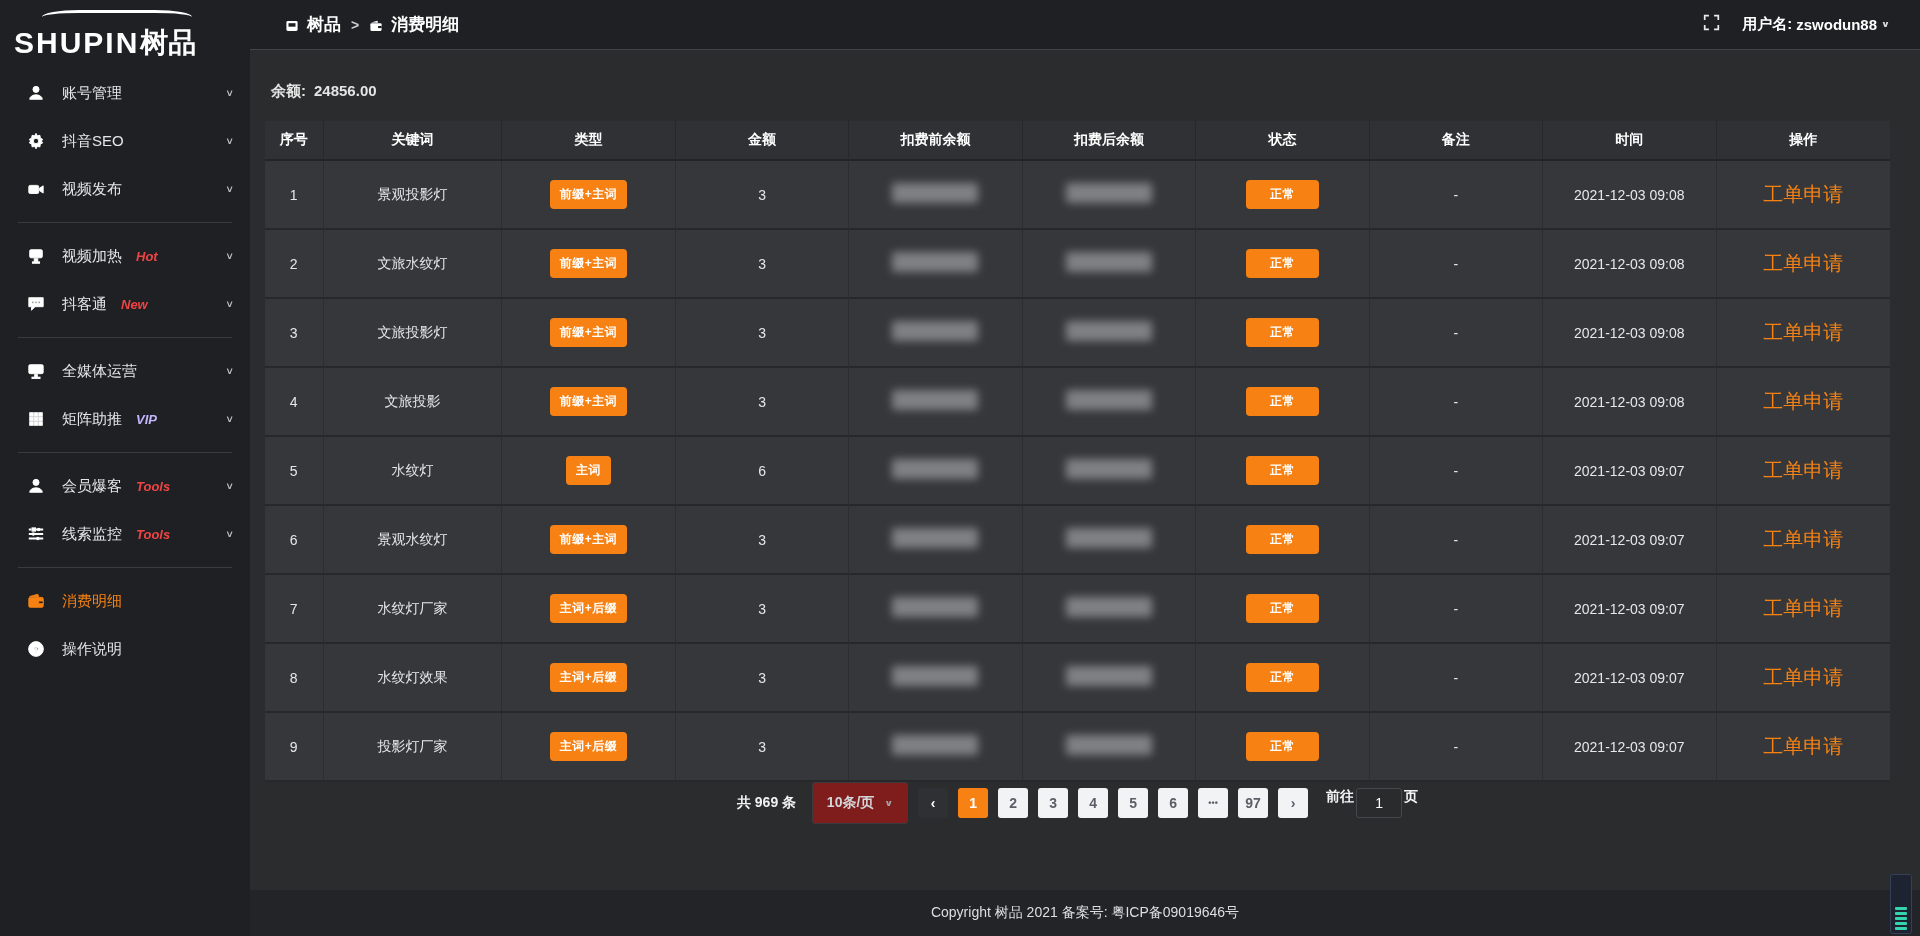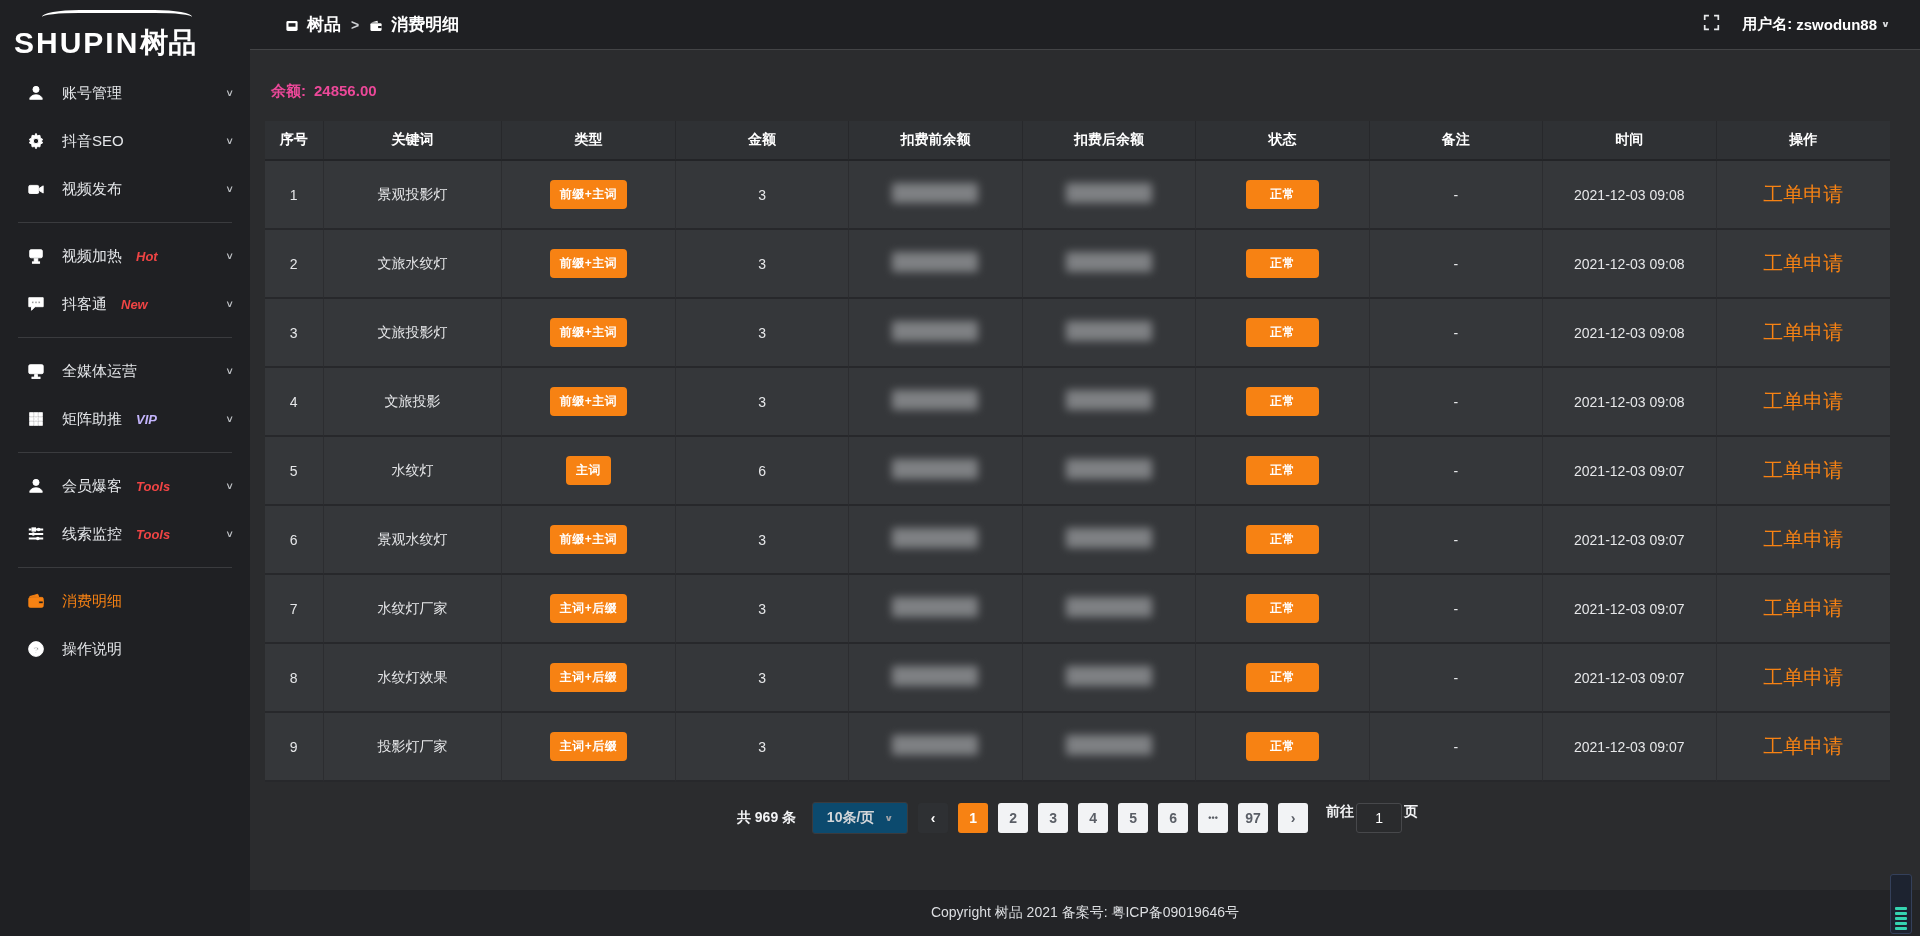--- a/index.html
+++ b/index.html
@@ -33,42 +33,42 @@
   .crumb-ico { width:14px; height:14px; display:inline-block; }
   .crumb-ico svg { width:14px; height:14px; fill:#fff; }
   .crumb-sep { color:#cfd2d6; font-size:14px; font-weight:bold; margin:0 2px; }
   .topbar-right { margin-left:auto; display:flex; align-items:center; gap:22px; }
   .fs-icon svg { width:17px; height:17px; stroke:#e8eaec; fill:none; stroke-width:2; }
   .user-wrap { display:flex; align-items:center; gap:4px; font-size:15px; font-weight:bold; color:#fff; cursor:pointer; }
   .user-caret { font-size:11px; color:#d7d9dc; transform:scaleY(.8); }
 
   
   .content { flex:1; padding:24px 30px 0 15px; }
-  .balance { font-size:15px; font-weight:bold; color:#ec4899; margin:8px 0 20px 6px; }
+  .balance { font-size:15px; font-weight:bold; color:#e5e5e5; margin:8px 0 20px 6px; }
   .balance .bal-val { margin-left:8px; }
 
   table.grid { width:100%; border-collapse:separate; border-spacing:0; table-layout:fixed; }
   .grid th { background:#2f3134; color:#fff; font-size:14px; font-weight:600; height:40px; text-align:center;
     border-right:1px solid #27282b; border-bottom:2px solid #232427; }
   .grid td { background:#35373a; color:#e6e7e9; font-size:14px; height:69px; text-align:center;
     border-right:1px solid #2c2d30; border-bottom:2px solid #27282b; }
   .grid th:last-child, .grid td:last-child { border-right:none; }
   .col-no { width:3.6%; } .col-kw { width:11%; } .col-rest { width:10.67%; }
   .badge { display:inline-block; background:#f78213; color:#fff; font-size:12px; font-weight:bold;
     padding:6px 10px; border-radius:4px; letter-spacing:.5px; }
   .badge.status { padding:6px 24px; }
   .blurred { display:inline-block; width:86px; height:20px; background:#97999c; border-radius:2px;
     filter:blur(4px); opacity:.75; }
   .op-link { color:#f78213; cursor:pointer; font-size:20px; }
   .time-cell { font-size:15px; }
 
   
-  .pager { display:flex; align-items:center; justify-content:center; gap:10px; margin-top:20px; font-size:14px; color:#f2f3f5; }
+  .pager { display:flex; align-items:center; justify-content:center; gap:10px; font-size:14px; color:#f2f3f5; }
   .pg-total { font-weight:bold; margin-right:6px; }
-  .pg-size { background:#0c4a6e; border:1px solid #3a3b3e; color:#d4d6d9; height:32px; min-width:96px;
+  .pg-size { background:#7f1d1d; border:1px solid #3a3b3e; color:#d4d6d9; height:42px; min-width:96px;
     border-radius:3px; display:inline-flex; align-items:center; justify-content:center; gap:10px; padding:0 10px; cursor:pointer; font-weight:bold; }
   .pg-size .sel-caret { font-size:11px; color:#9ea1a6; transform:scaleY(.8); }
   .pg-btn { min-width:30px; height:30px; border-radius:3px; display:inline-flex; align-items:center; justify-content:center;
     font-size:14px; font-weight:bold; cursor:pointer; padding:0 4px; }
   .pg-btn.dark { background:#2e3033; color:#fff; }
   .pg-btn.light { background:#f2f3f5; color:#5a5e66; }
   .pg-btn.active { background:#f78213; color:#fff; }
   .pg-jump { display:flex; gap:2px; margin-left:8px; font-weight:bold; }
   .pg-input { width:46px; height:30px; background:#2a2b2d; border:1px solid #47484b; border-radius:3px;
     color:#fff; text-align:center; font-size:14px; font-family:inherit; }

